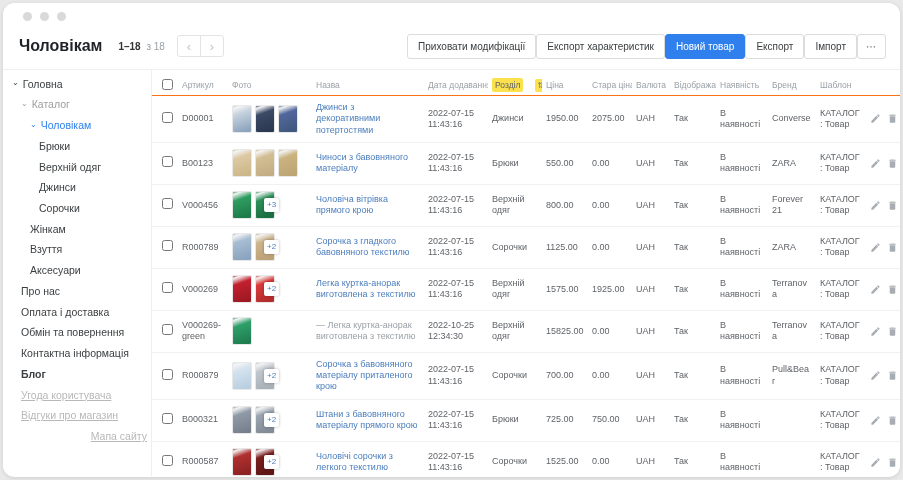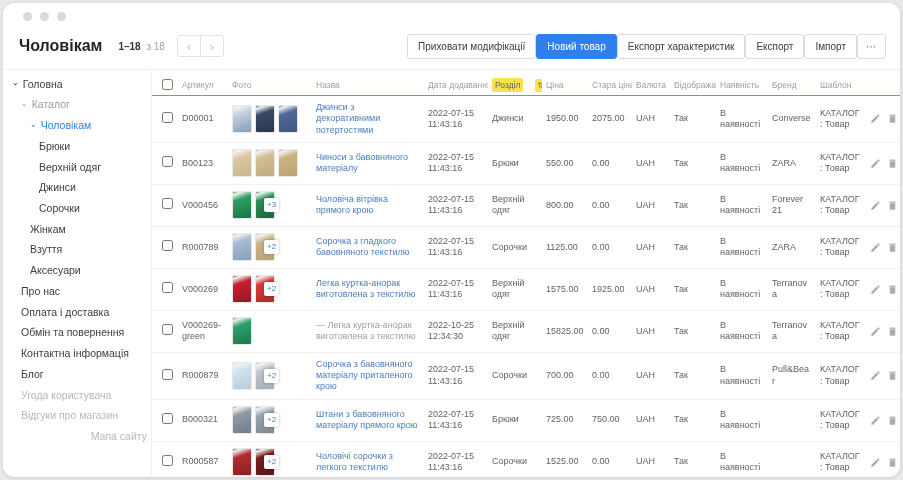--- a/index.html
+++ b/index.html
@@ -42,21 +42,21 @@
   .btn.more { padding:6px 8px; letter-spacing:1px; color:#555; }
   
   .app-body { display:flex; border-top:1px solid #efefef; height:407px; background:#fff; }
   .sidebar { width:148px; flex-shrink:0; padding-top:4px; overflow:hidden; }
   .nav-item {
     font-size:10.5px; color:#3c4043; padding:4.6px 4px; cursor:pointer;
     display:flex; align-items:center; gap:4px; white-space:nowrap; line-height:1.1;
   }
   .nav-item .caret { font-size:8px; line-height:1; position:relative; top:-1px; }
   .nav-item.muted { color:#9e9e9e; }
-  .nav-item.dim { color:#b8b8b8; }
+  .nav-item.dim { color:#b8b8b8;text-decoration:underline; }
   .nav-item.active { color:#2f80ed; }
   .main { flex:1; border-left:1px solid #efefef; overflow:hidden; }
   
   table { border-collapse:collapse; table-layout:fixed; width:749px; }
   th {
     font-size:8.5px; color:#9aa0a6; font-weight:normal; text-align:left;
     padding:8px 4px 3px; border-bottom:1px solid #f97316; white-space:nowrap; overflow:hidden;margin-left:48px;
   }
   td {
     font-size:9px; color:#5f6368; padding:6px 4px; border-bottom:1px solid #f1f1f1;
@@ -99,22 +99,22 @@
     <span class="pag">
       <span class="range">1–18</span>
       <span class="total">з 18</span>
     </span>
     <span class="navbtns">
       <span class="navbtn prev">‹</span>
       <span class="navbtn next">›</span>
     </span>
     <span class="header-actions">
       <button class="btn">Приховати модифікації</button>
+      <button class="btn">Експорт характеристик</button>
       <button class="btn primary">Новий товар</button>
-      <button class="btn">Експорт характеристик</button>
       <button class="btn">Експорт</button>
       <button class="btn">Імпорт</button>
       <button class="btn more">⋯</button>
     </span>
   </div>
 
   <div class="app-body">
     <div class="sidebar">
         <div class="nav-item" style="padding-left: 9px;">
           <span class="caret">⌄</span>
@@ -154,21 +154,21 @@
         </div>
         <div class="nav-item" style="padding-left: 18px;">
           <span>Оплата і доставка</span>
         </div>
         <div class="nav-item" style="padding-left: 18px;">
           <span>Обмін та повернення</span>
         </div>
         <div class="nav-item" style="padding-left: 18px;">
           <span>Контактна інформація</span>
         </div>
-        <div class="nav-item" style="padding-left: 18px;">
+        <div class="nav-item" style="padding-left: 18px; font-weight: bold;">
           <span>Блог</span>
         </div>
         <div class="nav-item dim" style="padding-left: 18px;">
           <span>Угода користувача</span>
         </div>
         <div class="nav-item dim" style="padding-left: 18px;">
           <span>Відгуки про магазин</span>
         </div>
         <div class="nav-item dim" style="padding-left: 18px; justify-content: flex-end;">
           <span>Мапа сайту</span>

